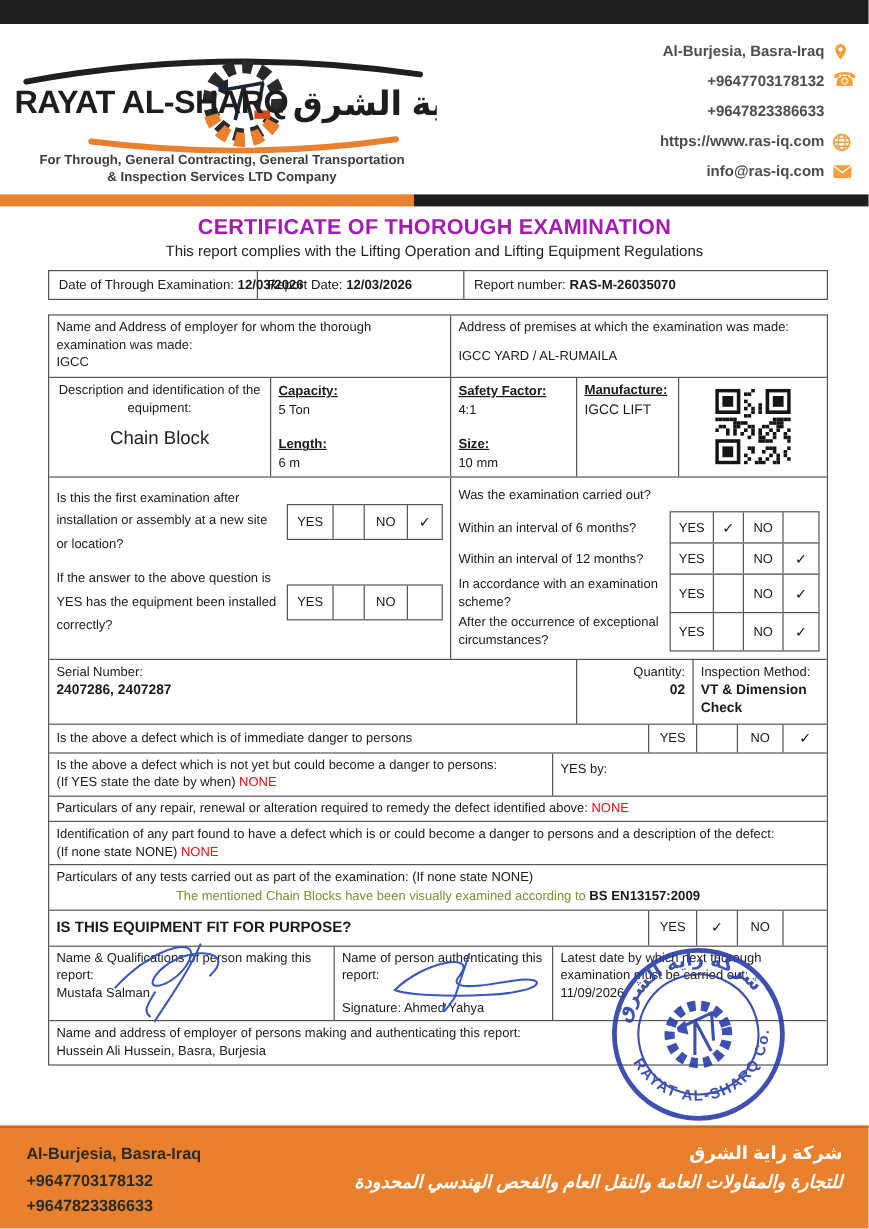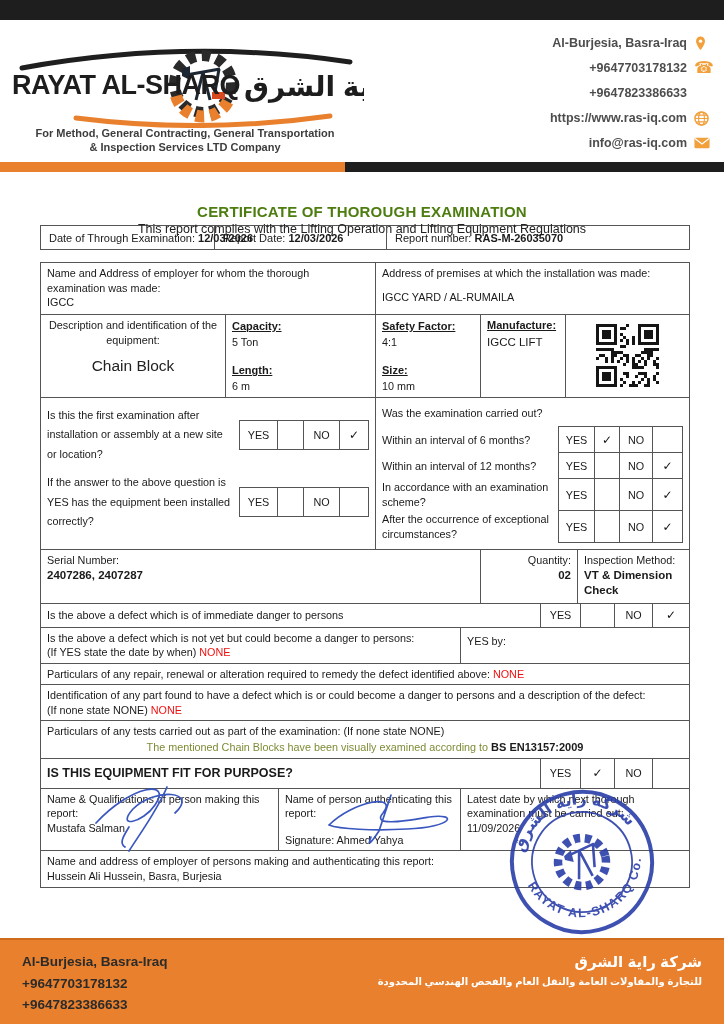--- a/index.html
+++ b/index.html
@@ -15,21 +15,21 @@
   .contact-row{display:flex;align-items:center;justify-content:flex-end;gap:7px;height:22px;}
   .contact-text{font-size:12.5px;font-weight:600;color:#4d4d4d;}
   .icon-cell{width:18px;display:flex;justify-content:flex-start;align-items:center;}
   .glyph-icon{color:#F2A03C;font-size:16px;line-height:1;}
   
   .divider{display:flex;height:10px;}
   .divider-orange{width:345px;background:#E8802E;}
   .divider-black{flex:1;background:#1e1e1e;}
   
   .title-block{text-align:center;padding-top:7px;height:38px;}
-  .cert-title{font-size:15px;font-weight:700;color:#4d7c0f;letter-spacing:.2px;margin-top:24px;}
+  .cert-title{font-size:18px;font-weight:700;color:#a21caf;letter-spacing:.2px;}
   .cert-sub{font-size:12.5px;color:#222;margin-top:2px;}
   
   .meta-row{margin:8px 34px 0 40px;width:650px;box-sizing:border-box;display:flex;border:1px solid #555;}
   .meta-cell{border-right:1px solid #555;padding:6px 8px 5px 8px;font-size:11px;white-space:nowrap;box-sizing:border-box;}
   .meta-cell:last-child{border-right:none;}
   .mc1{width:174px;}.mc2{width:172px;}.mc3{flex:1;}
   .meta-val{font-weight:600;} .meta-val.strong{font-weight:700;}
   
   .tbl{margin:12px 34px 0 40px;width:650px;box-sizing:border-box;border:1px solid #555;font-size:10.8px;line-height:1.35;}
   .tr{display:flex;border-bottom:1px solid #555;box-sizing:border-box;}
@@ -79,21 +79,21 @@
   .rK{min-height:51px;} .rK .td1{width:238px;} .rK .td2{width:182px;} .rK .td3{flex:1;}
   .rL{min-height:36px;} .rL .td1{flex:1;}
   .sig-svg{position:absolute;overflow:visible;pointer-events:none;}
   
   .stamp{position:absolute;left:506px;top:786px;width:152px;height:152px;transform:rotate(-14deg);opacity:.9;}
   
   .footer{position:absolute;left:0;right:0;bottom:0;height:84px;background:#E8802E;border-top:2px solid #cf6c1c;}
   .footer-left{position:absolute;left:22px;top:11px;font-size:13.5px;font-weight:600;color:#2b2b2b;line-height:1.6;}
   .footer-right{position:absolute;right:22px;top:10px;text-align:right;color:#fff;direction:rtl;font-weight:700;}
   .f-ar1{font-size:15px;line-height:1.6;}
-  .f-ar2{font-size:10px;line-height:1.6;}
+  .f-ar2{font-size:15px;line-height:1.6;font-style:italic;}
 </style>
 </head>
 <body>
 
 <div class="page">
 
   <div class="topbar"></div>
 
   <div class="header">
     <div class="logo-block">
@@ -112,21 +112,21 @@
         </g>
         <path d="M176,45 L184,42 L184,56 L176,52 Z" fill="#1c2733"></path>
         <rect x="206" y="68" width="13" height="7" fill="#d8491f"></rect>
 
         <text x="6" y="70" font-size="27" font-weight="800" fill="#1d1d1d" letter-spacing="-0.5">RAYAT AL-SHARQ</text>
         <text x="238" y="72" font-size="28" font-weight="700" fill="#1d1d1d">راية الشرق</text>
 
         <path d="M70,94 Q197,110 324,92" fill="none" stroke="#E8802E" stroke-width="5" stroke-linecap="round"></path>
       </svg>
       <div class="tagline">
-        <div>For Method, General Contracting, General Transportation</div>
+        <div>For Through, General Contracting, General Transportation</div>
         <div>&amp; Inspection Services LTD Company</div>
       </div>
     </div>
 
     <div class="contacts">
       <div class="contact-row">
         <span class="contact-text">Al-Burjesia, Basra-Iraq</span>
         <span class="icon-cell">
           <svg width="13" height="17" viewBox="0 0 16 17">
               <path d="M8 0C4.9 0 2.5 2.5 2.5 5.6 2.5 9.8 8 16.5 8 16.5s5.5-6.7 5.5-10.9C13.5 2.5 11.1 0 8 0z" fill="#F2A03C"></path>
@@ -190,21 +190,21 @@
   </div>
 
   <div class="tbl">
 
     <div class="tr rA">
       <div class="td td1">
         <div class="lbl">Name and Address of employer for whom the thorough examination was made:</div>
         <div>IGCC</div>
       </div>
       <div class="td td2">
-        <div class="lbl">Address of premises at which the installation was made:</div>
+        <div class="lbl">Address of premises at which the examination was made:</div>
         <div style="margin-top:9px;">IGCC YARD / AL-RUMAILA</div>
       </div>
     </div>
 
     <div class="tr rB">
       <div class="td td1">
         <div class="lbl">Description and identification of the equipment:</div>
         <div class="equip-name">Chain Block</div>
       </div>
       <div class="td td2">

